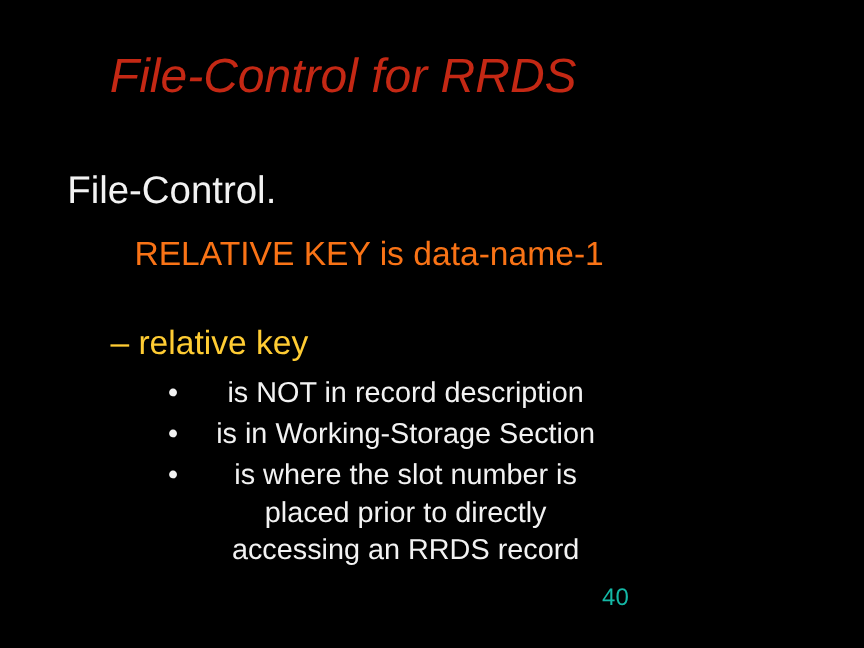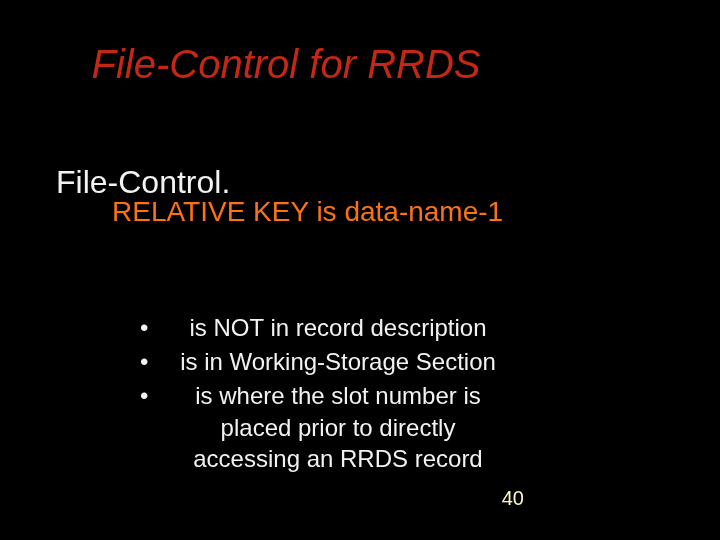--- a/index.html
+++ b/index.html
@@ -28,21 +28,20 @@
     font-size: 40px;
     font-weight: 400;
     color: #c42814;
   }
   .sub1 {
     position: absolute;
     top: 140px;
     left: 56px;
     font-size: 32px;
     color: #f2f2f2;
-    margin-top: 24px;
   }
   .sub2 {
     position: absolute;
     top: 196px;
     left: 112px;
     font-size: 28px;
     color: #f97316;
   }
   .level2 {
     position: absolute;
@@ -72,34 +71,35 @@
   }
   .bullets .txt {
     flex: 1 1 auto;
     text-align: center;
   }
   .pagenum {
     position: absolute;
     right: 48px;
     bottom: 30px;
     font-size: 20px;
-    color: #fef9c3;
+    color: #14b8a6;
   }
 </style>
 </head>
 <body>
 
 <div class="slide">
 
   <div class="title">File-Control for RRDS</div>
 
   <div class="sub1">File-Control.</div>
 
   <div class="sub2">RELATIVE KEY is data-name-1</div>
 
+  <div class="level2">– relative key</div>
 
   <div class="bullets">
     <div class="row">
       <span class="dot">•</span>
       <span class="txt">is NOT in record description</span>
     </div>
     <div class="row">
       <span class="dot">•</span>
       <span class="txt">is in Working-Storage Section</span>
     </div>

